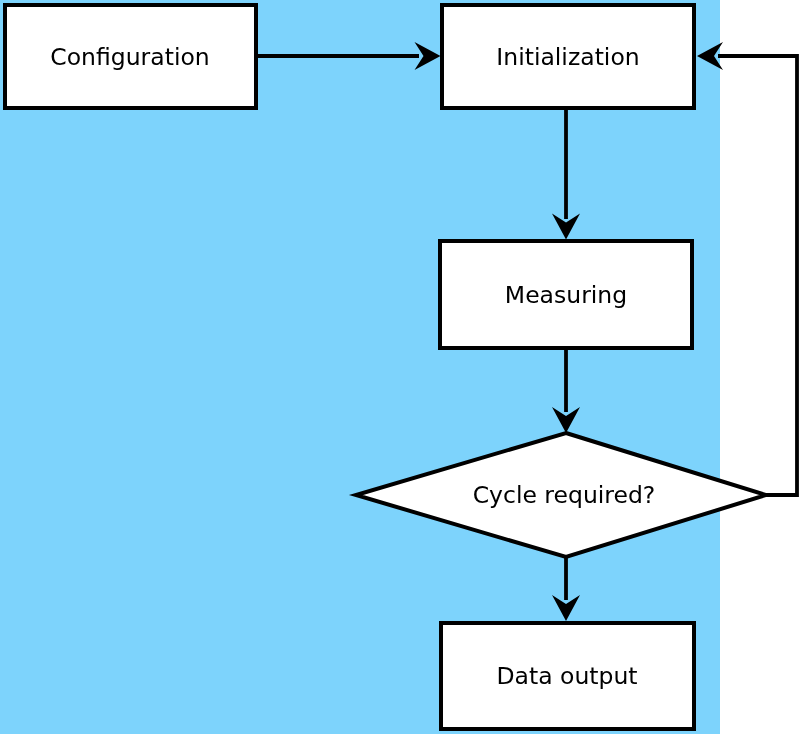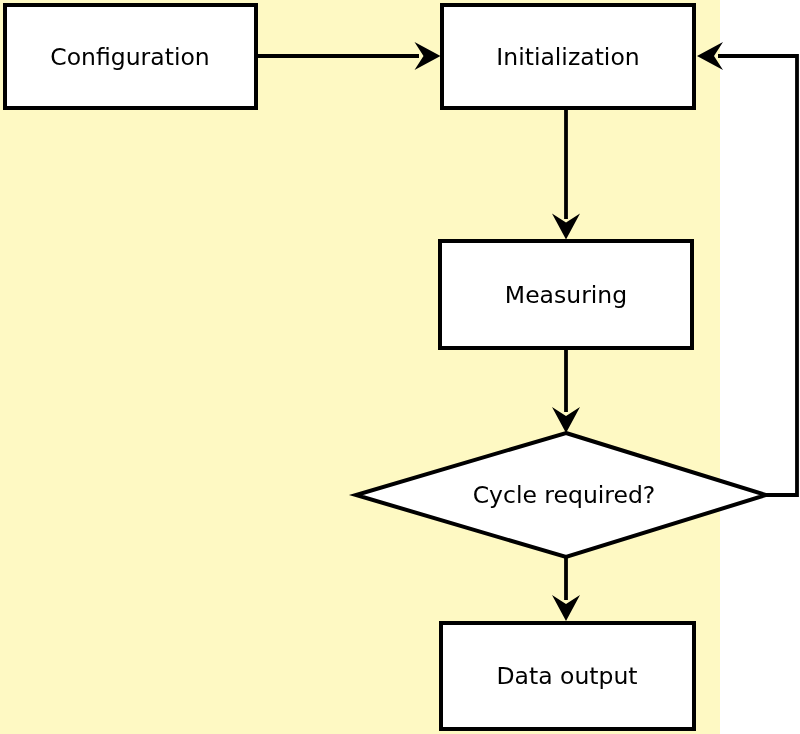--- a/index.html
+++ b/index.html
@@ -8,21 +8,21 @@
     background: #ffffff;
     width: 800px;
     height: 734px;
     overflow: hidden;
     font-family: "DejaVu Sans", sans-serif;
   }
   .canvas {
     position: relative;
     width: 720px;
     height: 734px;
-    background: #fef9c3;
+    background: #7dd3fc;
   }
   svg { display: block; }
   .node-shape {
     fill: #ffffff;
     stroke: #000000;
     stroke-width: 4;
   }
   .edge-line {
     fill: none;
     stroke: #000000;

